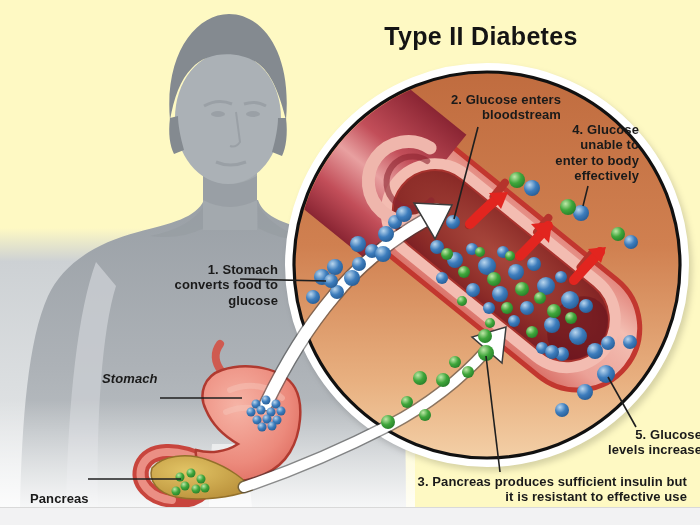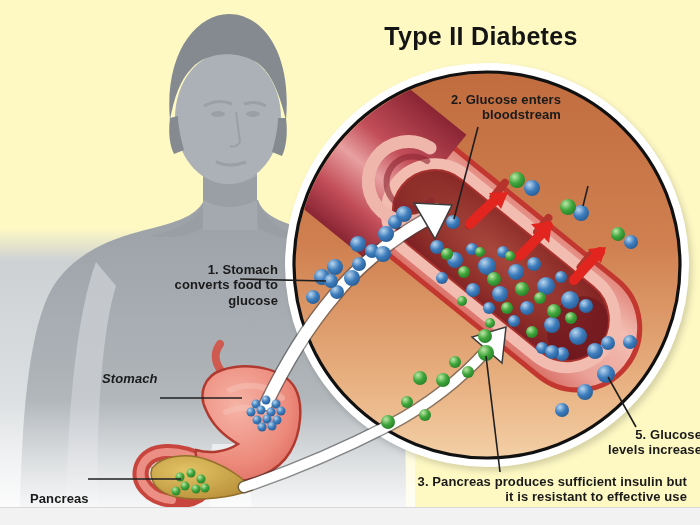--- a/index.html
+++ b/index.html
@@ -306,19 +306,20 @@
     <line x1="88" y1="479" x2="181" y2="479"></line>
     <line x1="486" y1="356" x2="500" y2="472"></line>
     <line x1="608" y1="377" x2="636" y2="427"></line>
   </g>
 </svg>
 
 <div class="title">Type II Diabetes</div>
 <div class="lbl step1">1. Stomach converts food to glucose</div>
 <div class="lbl step2">2. Glucose enters bloodstream</div>
 <div class="lbl step3">3. Pancreas produces sufficient insulin but it is resistant to effective use</div>
+<div class="lbl step4">4. Glucose unable to enter to body effectively</div>
 <div class="lbl step5">5. Glucose levels increase</div>
 <div class="lbl organ-stomach">Stomach</div>
 <div class="lbl organ-pancreas">Pancreas</div>
 
 <div class="footer-strip"></div>
 
 </div>
 
 </body></html>

